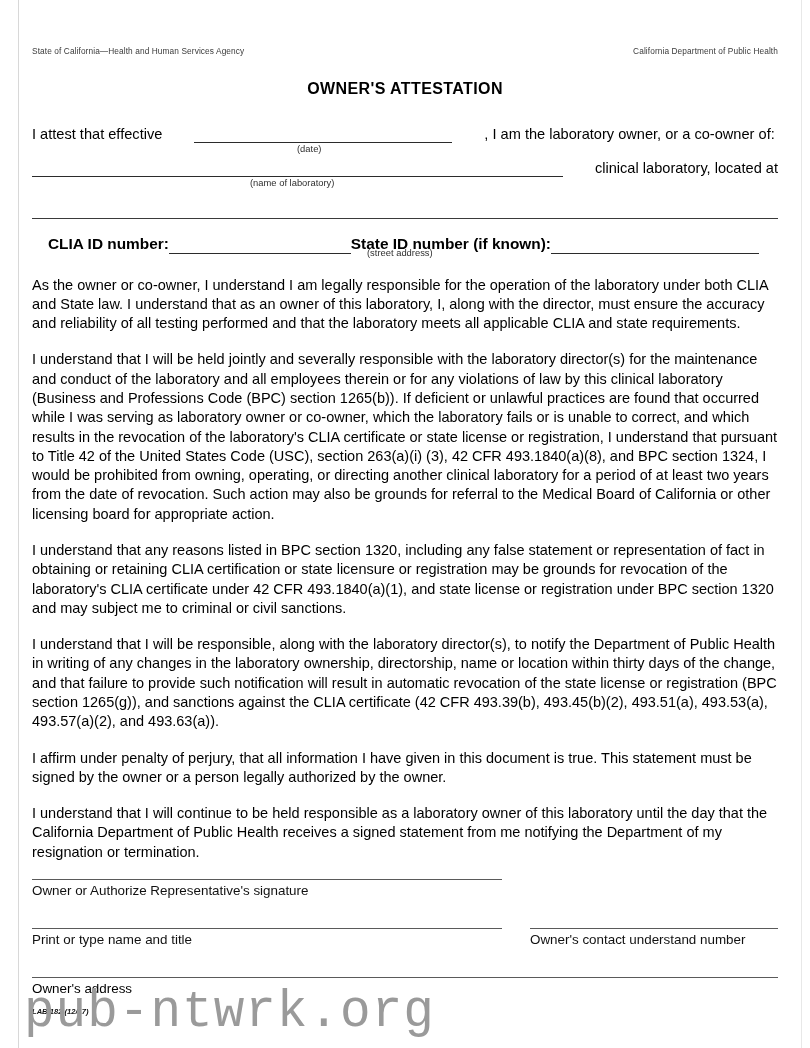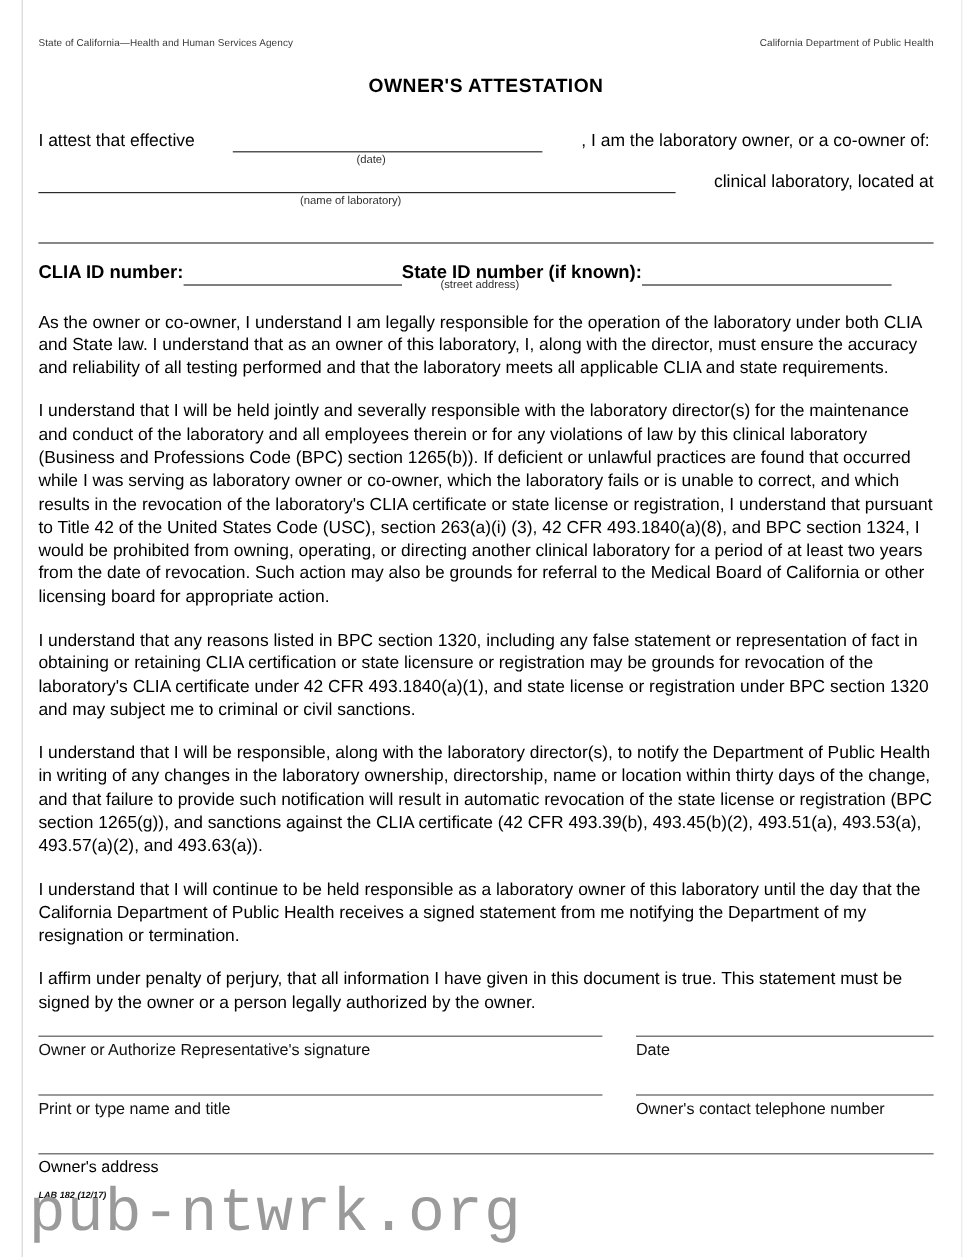--- a/index.html
+++ b/index.html
@@ -33,21 +33,21 @@
     right: 8px;
     top: 0;
     width: 1px;
     height: 1048px;
     background: #e8e8e8;
   }
 
   .content {
     position: absolute;
     left: 32px;
-    top: 0;
+    top: 16px;
     width: 746px;
   }
 
   
   .doc-header {
     display: flex;
     justify-content: space-between;
     align-items: baseline;
     padding-top: 30px;
     font-size: 8.3px;
@@ -93,20 +93,21 @@
   .cap-row { position: relative; height: 13px; }
   .cap-abs { position: absolute; top: 1px; }
 
   .clia-row {
     display: flex;
     align-items: baseline;
     font-size: 15.4px;
     font-weight: bold;
     white-space: nowrap;
     margin-top: 3px;
+    margin-left: 16px;
   }
 
   
   .body-copy {
     margin-top: 22px;
     font-size: 14.5px;
     line-height: 1.33;
     text-align: left;
   }
   .body-copy p {
@@ -213,47 +214,43 @@
         <span>State ID number (if known):</span>
         <span class="rule" style="width:208px;"></span>
       </div>
     </div>
 
     <div class="body-copy">
       <p>As the owner or co-owner, I understand I am legally responsible for the operation of the laboratory under both CLIA and State law. I understand that as an owner of this laboratory, I, along with the director, must ensure the accuracy and reliability of all testing performed and that the laboratory meets  all applicable CLIA and state requirements.</p>
       <p>I understand that I will be held jointly and severally responsible with the laboratory director(s) for the maintenance and conduct of the laboratory and all employees therein or for any violations of law by this clinical laboratory (Business and Professions Code (BPC) section 1265(b)). If deficient or unlawful practices are found that occurred while I was serving as laboratory owner or co-owner, which the laboratory fails or is unable to correct, and which results in the revocation of the laboratory's CLIA certificate or state license or registration, I understand that pursuant to Title 42 of the United States Code (USC), section 263(a)(i) (3), 42 CFR 493.1840(a)(8), and BPC section 1324, I would be prohibited from owning, operating, or directing another clinical laboratory for a period of at least two years from the date of revocation. Such action may also be grounds for referral to the Medical Board of California or other licensing board for appropriate action.</p>
       <p>I understand that any reasons listed in BPC section 1320, including any false statement or representation of fact in obtaining or retaining CLIA certification or state licensure or registration may be grounds for revocation of the laboratory's CLIA certificate under 42 CFR 493.1840(a)(1), and state license or registration under BPC section 1320 and may subject me to criminal or civil sanctions.</p>
       <p>I understand that I will be responsible, along with the laboratory director(s), to notify the Department of Public Health in writing of any changes in the laboratory ownership, directorship, name or location within thirty days of the change, and that failure to provide such notification will result in automatic revocation of the state license or registration (BPC section 1265(g)), and sanctions against the CLIA certificate (42 CFR 493.39(b), 493.45(b)(2), 493.51(a), 493.53(a), 493.57(a)(2), and 493.63(a)).</p>
+      <p>I affirm under penalty of perjury, that all information I have given in this document is true. This statement must be signed by the owner or a person legally authorized by the owner.</p>
       <p>I understand that I will continue to be held responsible as a laboratory owner of this laboratory until the day that the California Department of Public Health receives a signed statement from me notifying the Department of my resignation or termination.</p>
-      <p>I affirm under penalty of perjury, that all information I have given in this document is true. This statement must be signed by the owner or a person legally authorized by the owner.</p>
     </div>
 
     <div class="sig-block">
 
       <div class="sig-row">
         <div class="sig-cell-wide">
           <div class="sig-line"></div>
           <div class="sig-label">Owner or Authorize Representative's signature</div>
-        </div>
-        <div class="sig-cell-narrow">
-          <div class="sig-line"></div>
-          <div class="sig-label">Date</div>
         </div>
       </div>
 
       <div class="sig-gap"></div>
 
       <div class="sig-row">
         <div class="sig-cell-wide">
           <div class="sig-line"></div>
           <div class="sig-label">Print or type name and title</div>
         </div>
         <div class="sig-cell-narrow">
           <div class="sig-line"></div>
-          <div class="sig-label">Owner's contact telephone number</div>
+          <div class="sig-label">Owner's contact understand number</div>
         </div>
       </div>
 
       <div class="sig-gap"></div>
 
       <div>
         <div class="addr-line"></div>
         <div class="addr-label">Owner's address</div>
       </div>
 

